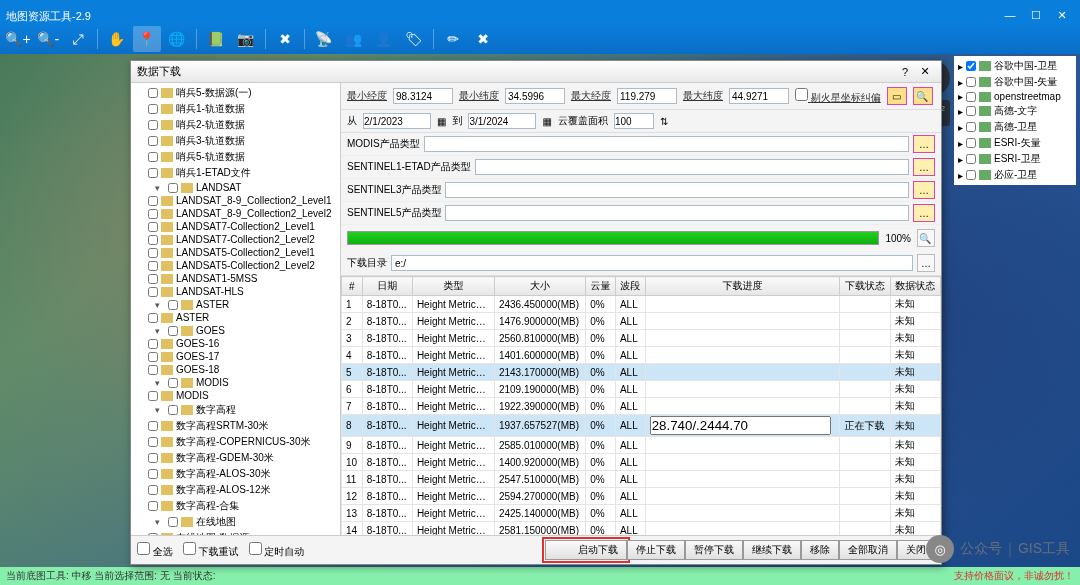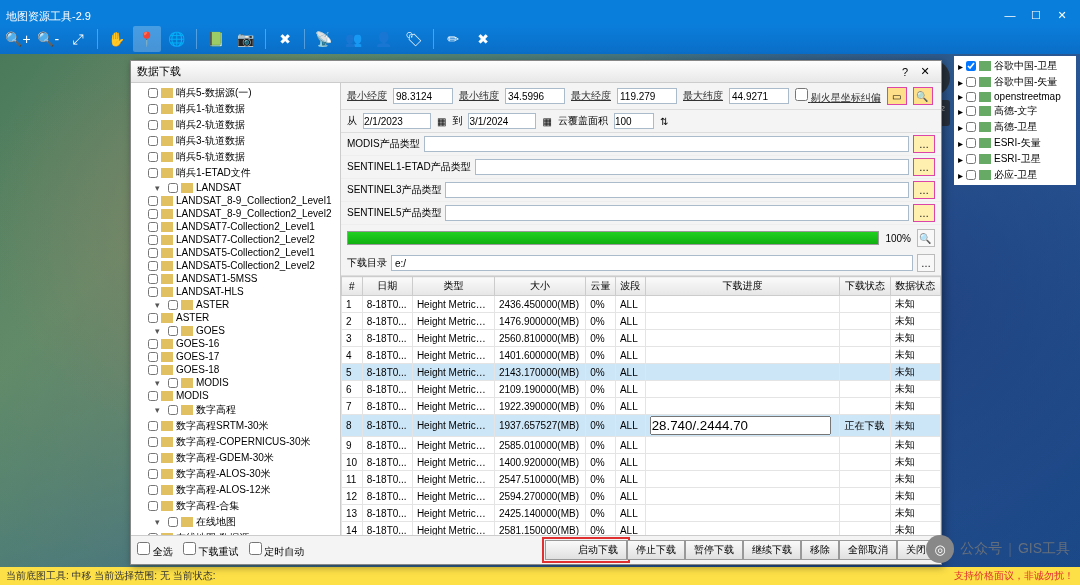--- a/index.html
+++ b/index.html
@@ -67,21 +67,21 @@
 .data-table th { background: linear-gradient(#fafafa, #e6e6e6); border: 1px solid #ccc; padding: 2px 4px; font-weight: normal; position: sticky; top: 0; }
 .data-table td { border: 1px solid #e4e4e4; padding: 1px 4px; white-space: nowrap; overflow: hidden; text-overflow: ellipsis; }
 .data-table tr.hl td { background: #cde6f7; }
 .data-table .type-cell { max-width: 80px; }
 
 .dlg-footer { border-top: 1px solid #ccc; padding: 4px 6px; font-size: 10px; display: flex; align-items: center; gap: 10px; }
 .dlg-footer .spacer { flex: 1; }
 .dlg-footer button { height: 20px; padding: 0 8px; font-size: 10px; background: linear-gradient(#fafafa, #e0e0e0); border: 1px solid #999; cursor: pointer; }
 .dlg-footer button.primary { outline: 2px solid #e03030; outline-offset: 1px; padding-left: 32px; }
 
-.status-bar { position: absolute; bottom: 0; left: 0; right: 0; height: 18px; background: #fde047; font-size: 10px; display: flex; align-items: center; padding: 0 6px; color: #333; }
+.status-bar { position: absolute; bottom: 0; left: 0; right: 0; height: 18px; background: #86efac; font-size: 10px; display: flex; align-items: center; padding: 0 6px; color: #333; }
 .status-bar .spacer { flex: 1; }
 .promo { color: #e03030; }
 
 .watermark { position: absolute; right: 10px; bottom: 22px; font-size: 14px; color: rgba(120,120,120,0.8); z-index: 30; display: flex; align-items: center; gap: 6px; }
 .watermark .wm-icon { width: 28px; height: 28px; border-radius: 50%; background: #888; display: inline-flex; align-items: center; justify-content: center; color: #fff; font-size: 13px; }
 </style>
 </head>
 <body>
 
 <div class="title-bar">

